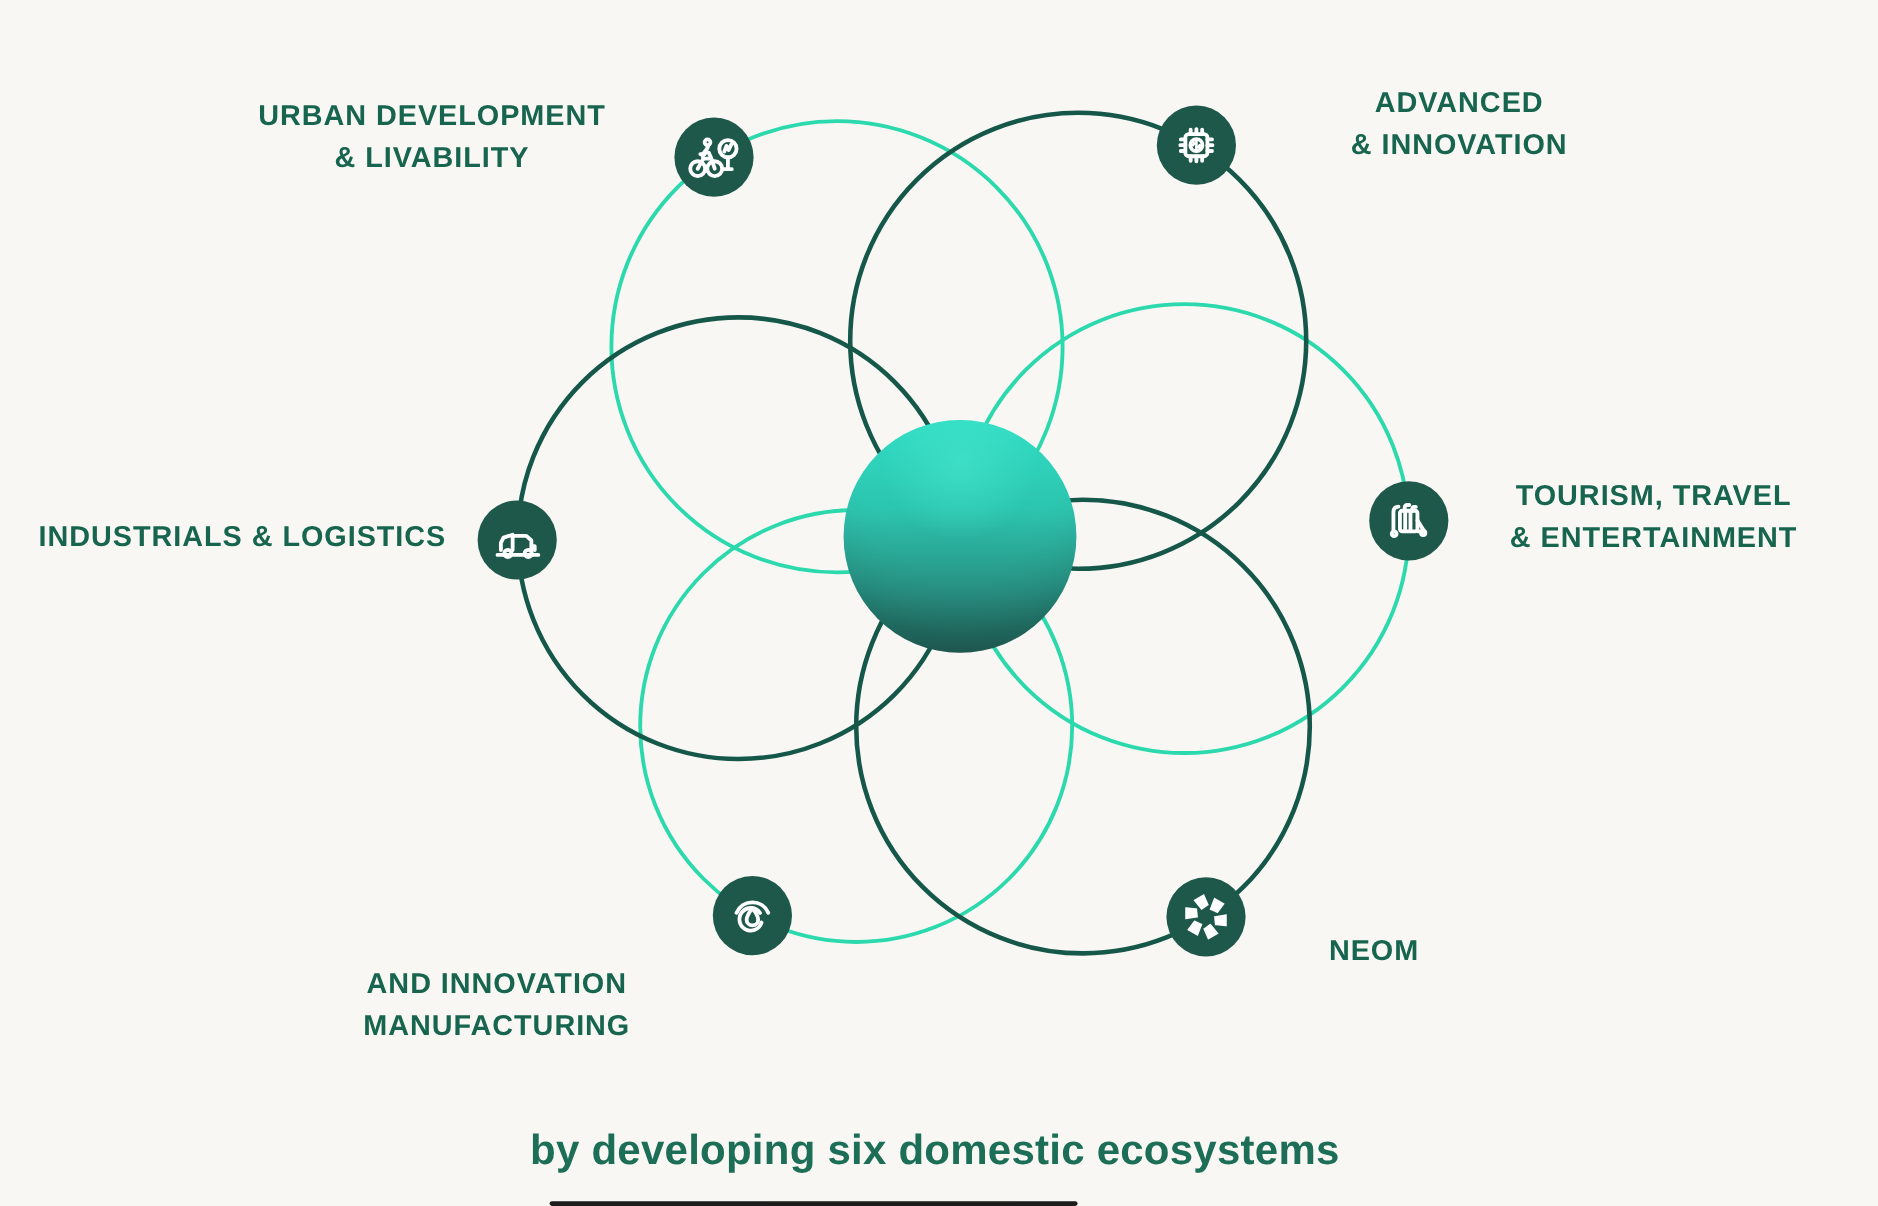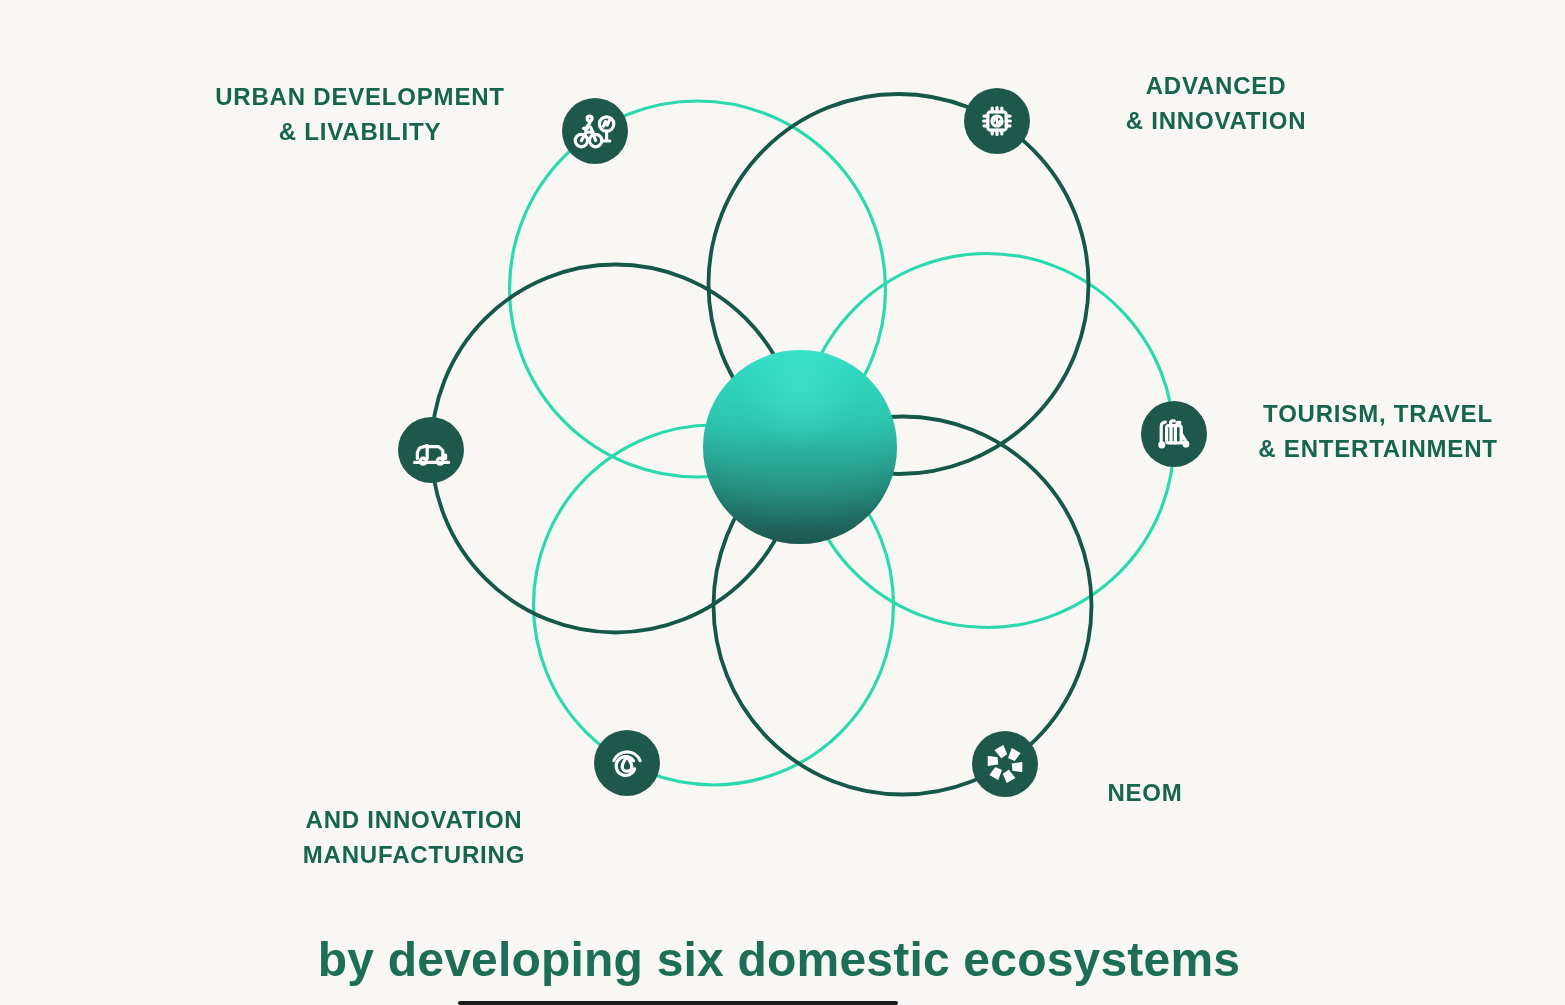--- a/index.html
+++ b/index.html
@@ -18,21 +18,21 @@
   }
   .badge svg{width:48px;height:48px;}
   .label{
     position:absolute;transform:translate(-50%,-50%);
     color:#17654e;font-weight:700;font-size:24px;letter-spacing:0.8px;
     line-height:1.45;text-align:center;white-space:nowrap;
   }
   .label div{white-space:nowrap;}
   .caption{
     position:absolute;transform:translate(-50%,-50%);
-    color:#1d6e57;font-weight:700;font-size:48px;letter-spacing:0.2px;
+    color:#1d6e57;font-weight:700;font-size:35px;letter-spacing:0.2px;
     white-space:nowrap;
   }
   .bottom-bar{
     position:absolute;left:458px;bottom:0;width:440px;height:4px;
     background:#1c1c1c;border-radius:2px;
   }
   .ic{stroke:#ffffff;stroke-width:1.6;fill:none;stroke-linecap:round;stroke-linejoin:round;}
 </style>
 </head>
 <body>
@@ -149,20 +149,23 @@
   <div class="label" style="left:360px;top:115px;">
     <div>URBAN DEVELOPMENT</div>
     <div>&amp; LIVABILITY</div>
   </div>
 
   <div class="label" style="left:1216px;top:104px;">
     <div>ADVANCED</div>
     <div>&amp; INNOVATION</div>
   </div>
 
+  <div class="label" style="left:202px;top:448px;">
+    <div>INDUSTRIALS &amp; LOGISTICS</div>
+  </div>
 
   <div class="label" style="left:1378px;top:432px;">
     <div>TOURISM, TRAVEL</div>
     <div>&amp; ENTERTAINMENT</div>
   </div>
 
   <div class="label" style="left:414px;top:838px;">
     <div>AND INNOVATION</div>
     <div>MANUFACTURING</div>
   </div>

